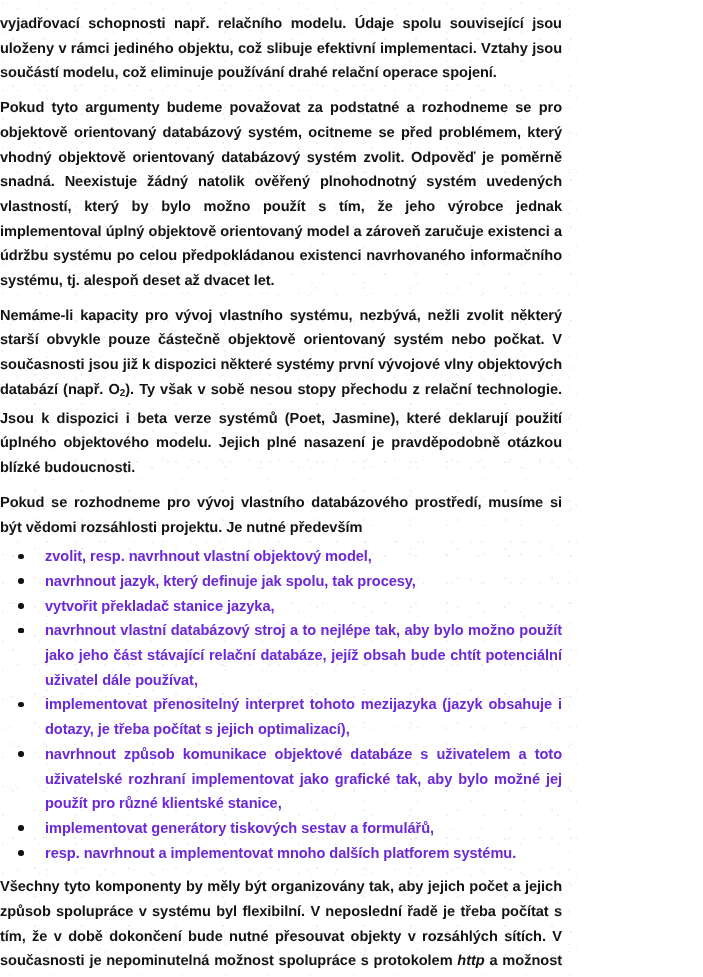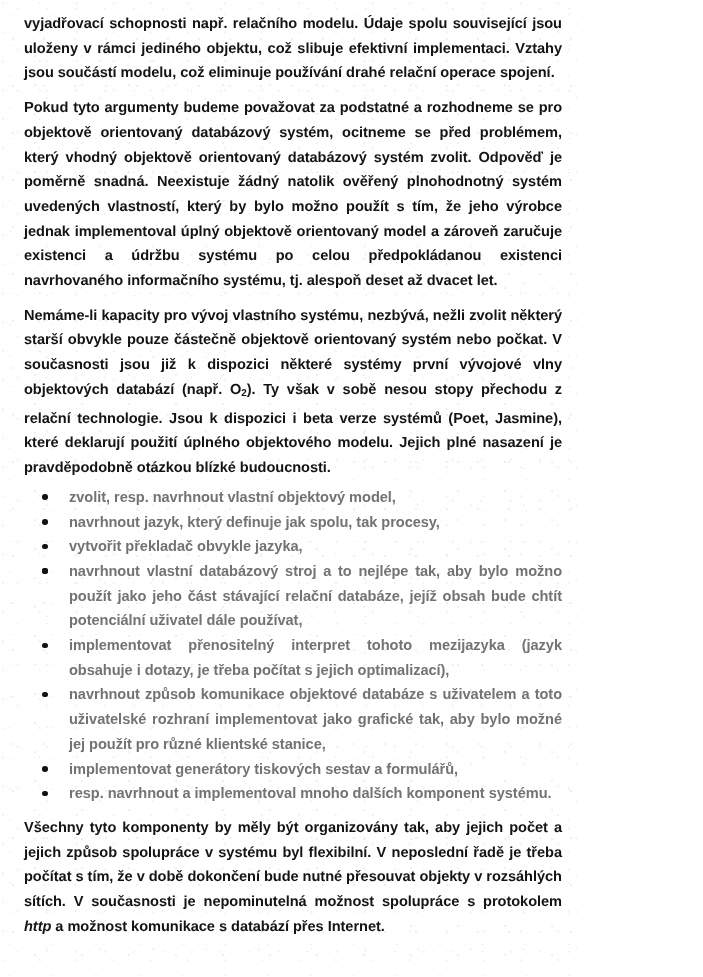--- a/index.html
+++ b/index.html
@@ -11,21 +11,21 @@
   body {
     font-family: "Liberation Sans", sans-serif;
   }
   .page {
     position: relative;
     width: 577px;
     height: 977px;
     background: #ffffff;
     overflow: hidden;
     box-sizing: border-box;
-    padding: 12px 15px 0 24px;
+    padding: 12px 15px 0 0;
   }
   
   .scan-noise {
     position: absolute;
     inset: 0;
     pointer-events: none;
     opacity: 0.055;
     background-image:
       radial-gradient(circle at 7% 12%, #000 0 1px, transparent 1px),
       radial-gradient(circle at 23% 47%, #000 0 1px, transparent 1px),
@@ -60,21 +60,21 @@
     padding: 0;
   }
   ul.bullets.first {
     margin-top: 4px;
   }
   li.bullet {
     position: relative;
     padding-left: 45px;
     font-size: 14.6px;
     line-height: 24.7px;
-    color: #737373;
+    color: #6d28d9;
     text-align: justify;
     font-weight: 600;
     letter-spacing: -0.05px;
     margin-bottom: 0px;
   }
   li.bullet .dot {
     position: absolute;
     left: 18px;
     top: 9.5px;
     width: 5.5px;
@@ -100,33 +100,34 @@
   <div class="doc-body">
 
     <p class="para">vyjadřovací schopnosti např. relačního modelu. Údaje spolu související jsou uloženy v rámci jediného objektu, což slibuje efektivní implementaci. Vztahy jsou součástí modelu, což eliminuje používání drahé relační operace spojení.</p>
 
     <p class="para gap">Pokud tyto argumenty budeme považovat za podstatné a rozhodneme se pro objektově orientovaný databázový systém, ocitneme se před problémem, který vhodný objektově orientovaný databázový systém zvolit. Odpověď je poměrně snadná. Neexistuje žádný natolik ověřený plnohodnotný systém uvedených vlastností, který by bylo možno použít s tím, že jeho výrobce jednak implementoval úplný objektově orientovaný model a zároveň zaručuje existenci a údržbu systému po celou předpokládanou existenci navrhovaného informačního systému, tj. alespoň deset až dvacet let.</p>
 
     <p class="para gap">
       <span>Nemáme-li kapacity pro vývoj vlastního systému, nezbývá, nežli zvolit některý starší obvykle pouze částečně objektově orientovaný systém nebo počkat. V současnosti jsou již k dispozici některé systémy první vývojové vlny objektových databází (např. O</span><sub>2</sub><span>). Ty však v sobě nesou stopy přechodu z relační technologie. Jsou k dispozici i beta verze systémů (Poet, Jasmine), které deklarují použití úplného objektového modelu. Jejich plné nasazení je pravděpodobně otázkou blízké budoucnosti.</span>
     </p>
 
+    <p class="para gap">Pokud se rozhodneme pro vývoj vlastního databázového prostředí, musíme si být vědomi rozsáhlosti projektu. Je nutné především</p>
 
     <ul class="bullets first">
       <li class="bullet">
         <span class="dot"></span>
         <span>zvolit, resp. navrhnout vlastní objektový model,</span>
       </li>
       <li class="bullet">
         <span class="dot"></span>
         <span>navrhnout jazyk, který definuje jak spolu, tak procesy,</span>
       </li>
       <li class="bullet">
         <span class="dot"></span>
-        <span>vytvořit překladač obvykle jazyka,</span>
+        <span>vytvořit překladač stanice jazyka,</span>
       </li>
       <li class="bullet">
         <span class="dot"></span>
       </li>
       <li class="bullet">
         <span class="dot"></span>
         <span>navrhnout vlastní databázový stroj a to nejlépe tak, aby bylo možno použít jako jeho část stávající relační databáze, jejíž obsah bude chtít potenciální uživatel dále používat,</span>
       </li>
       <li class="bullet">
         <span class="dot"></span>
@@ -135,21 +136,21 @@
       <li class="bullet">
         <span class="dot"></span>
         <span>navrhnout způsob komunikace objektové databáze s uživatelem a toto uživatelské rozhraní implementovat jako grafické tak, aby bylo možné jej použít pro různé klientské stanice,</span>
       </li>
       <li class="bullet">
         <span class="dot"></span>
         <span>implementovat generátory tiskových sestav a formulářů,</span>
       </li>
       <li class="bullet">
         <span class="dot"></span>
-        <span>resp. navrhnout a implementoval mnoho dalších komponent systému.</span>
+        <span>resp. navrhnout a implementovat mnoho dalších platforem systému.</span>
       </li>
     </ul>
 
     <p class="para gap">
       <span>Všechny tyto komponenty by měly být organizovány tak, aby jejich počet a jejich způsob spolupráce v systému byl flexibilní. V neposlední řadě je třeba počítat s tím, že v době dokončení bude nutné přesouvat objekty v rozsáhlých sítích. V současnosti je nepominutelná možnost spolupráce s protokolem </span><span class="ital">http</span><span> a možnost komunikace s databází přes Internet.</span>
     </p>
 
   </div>
 </div>
 

